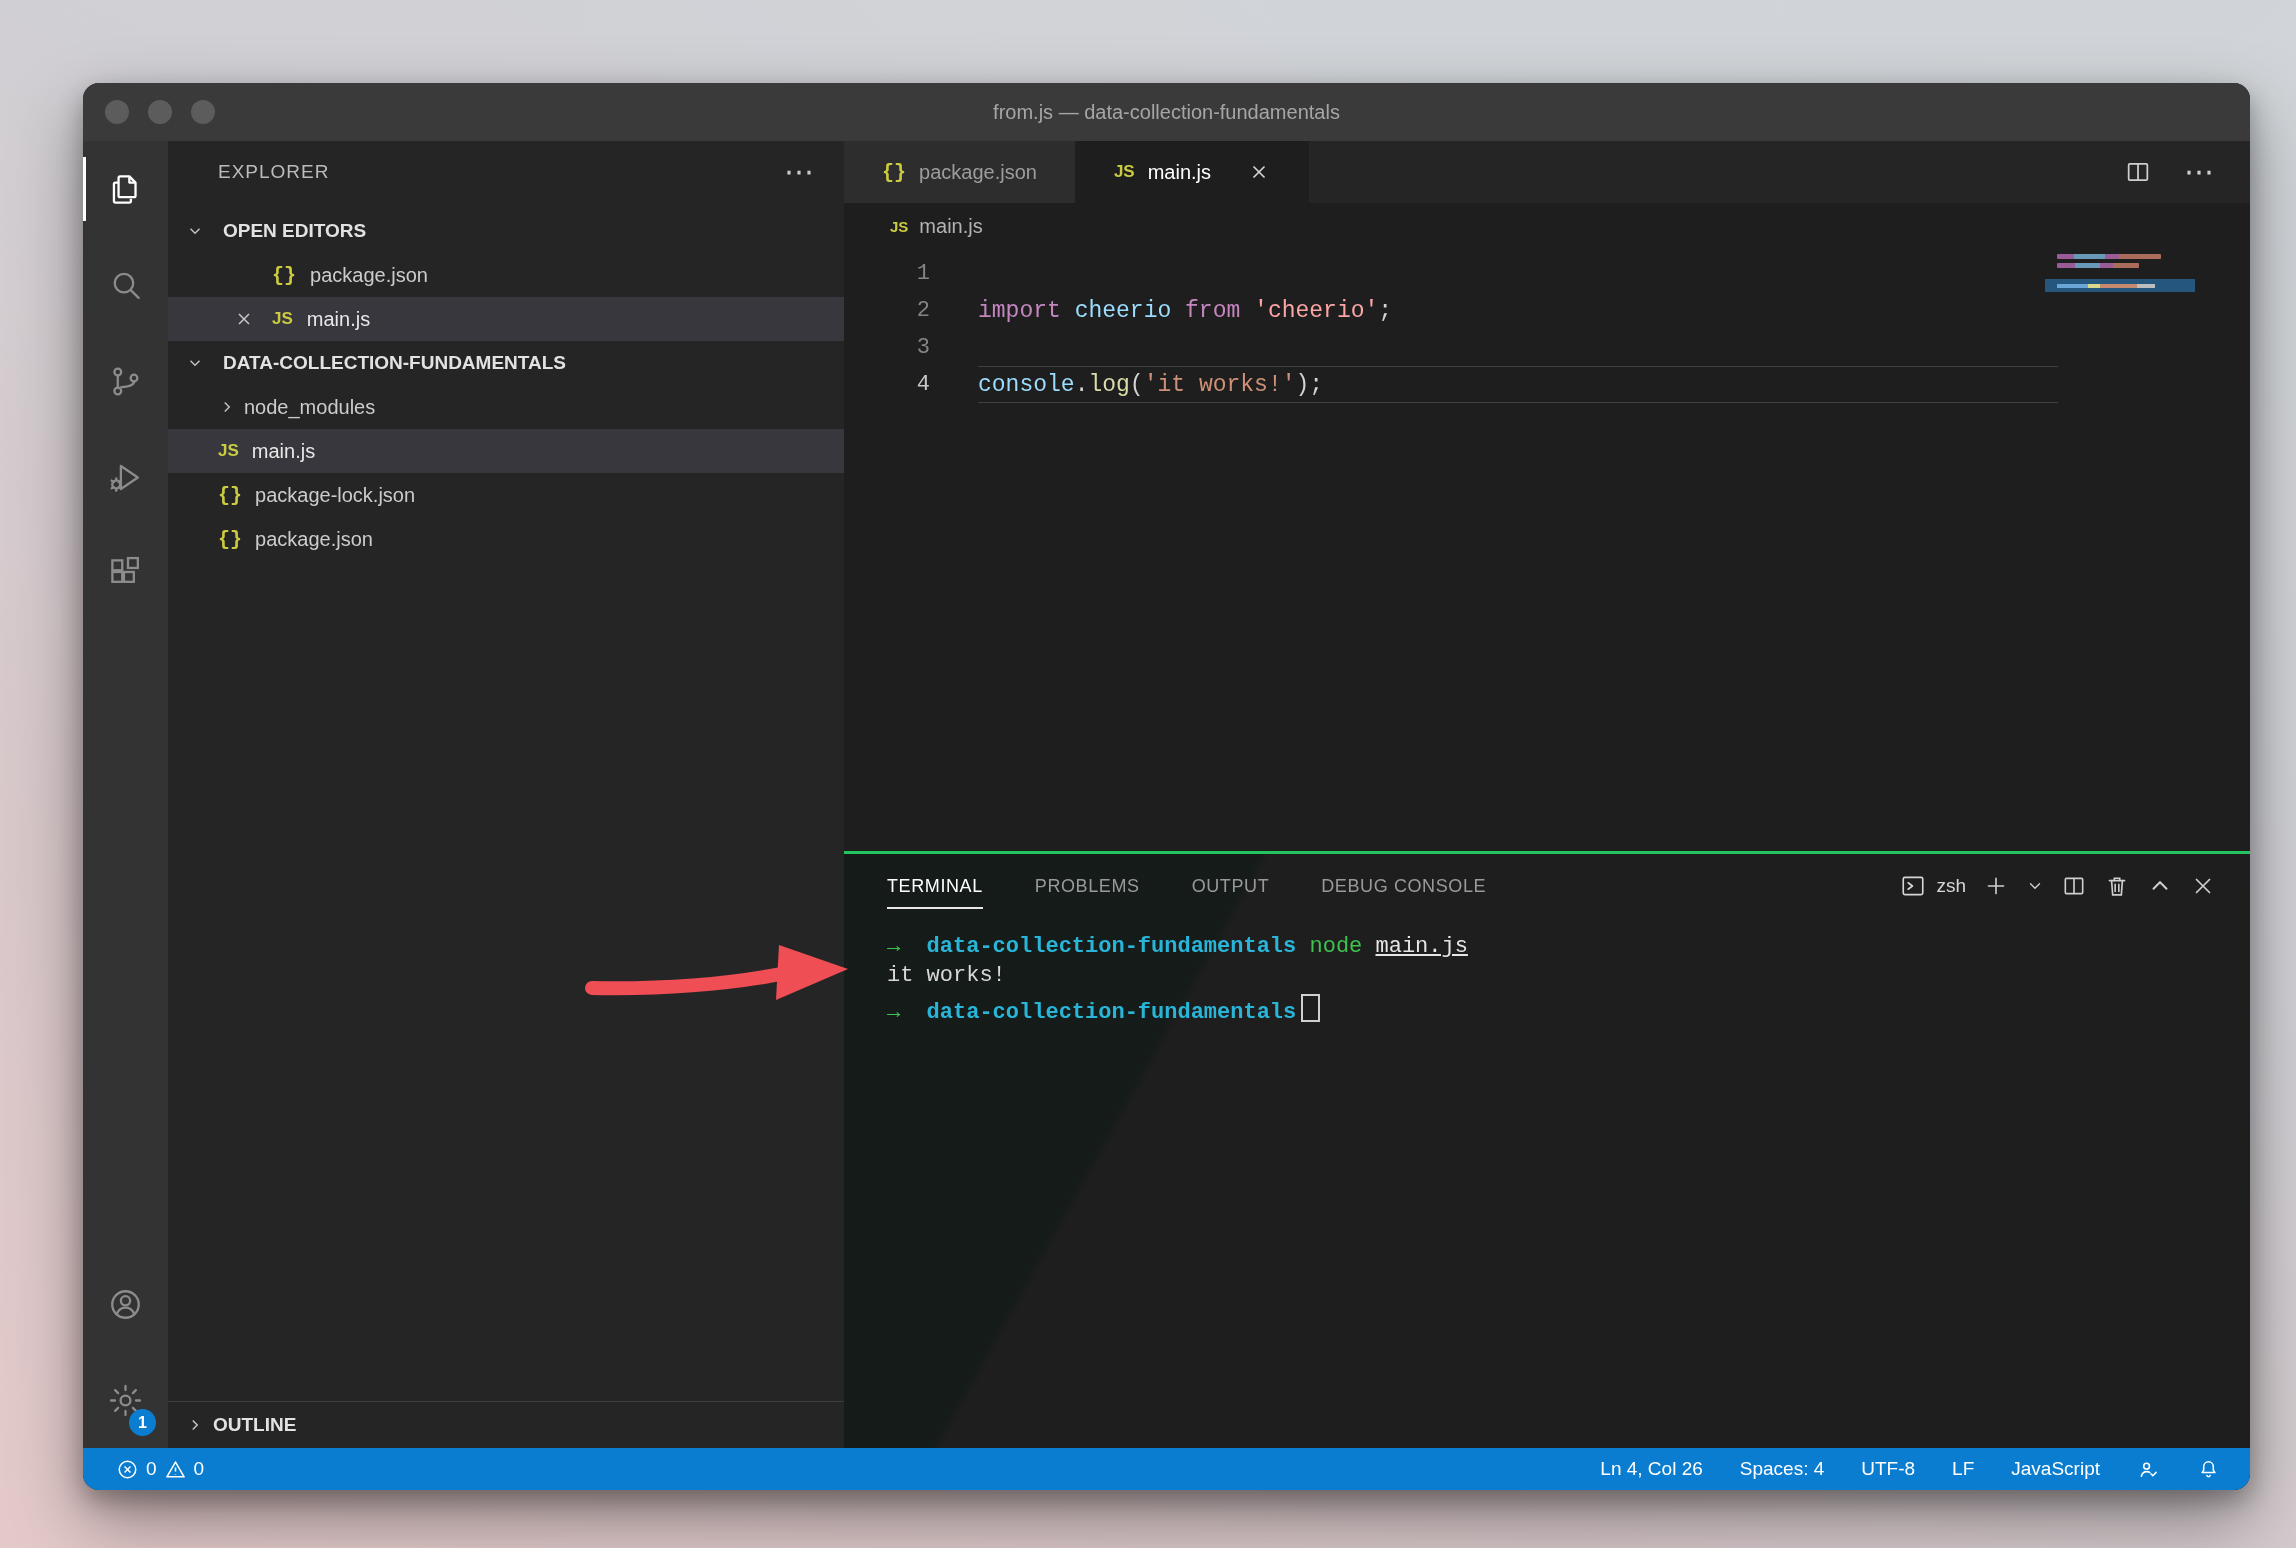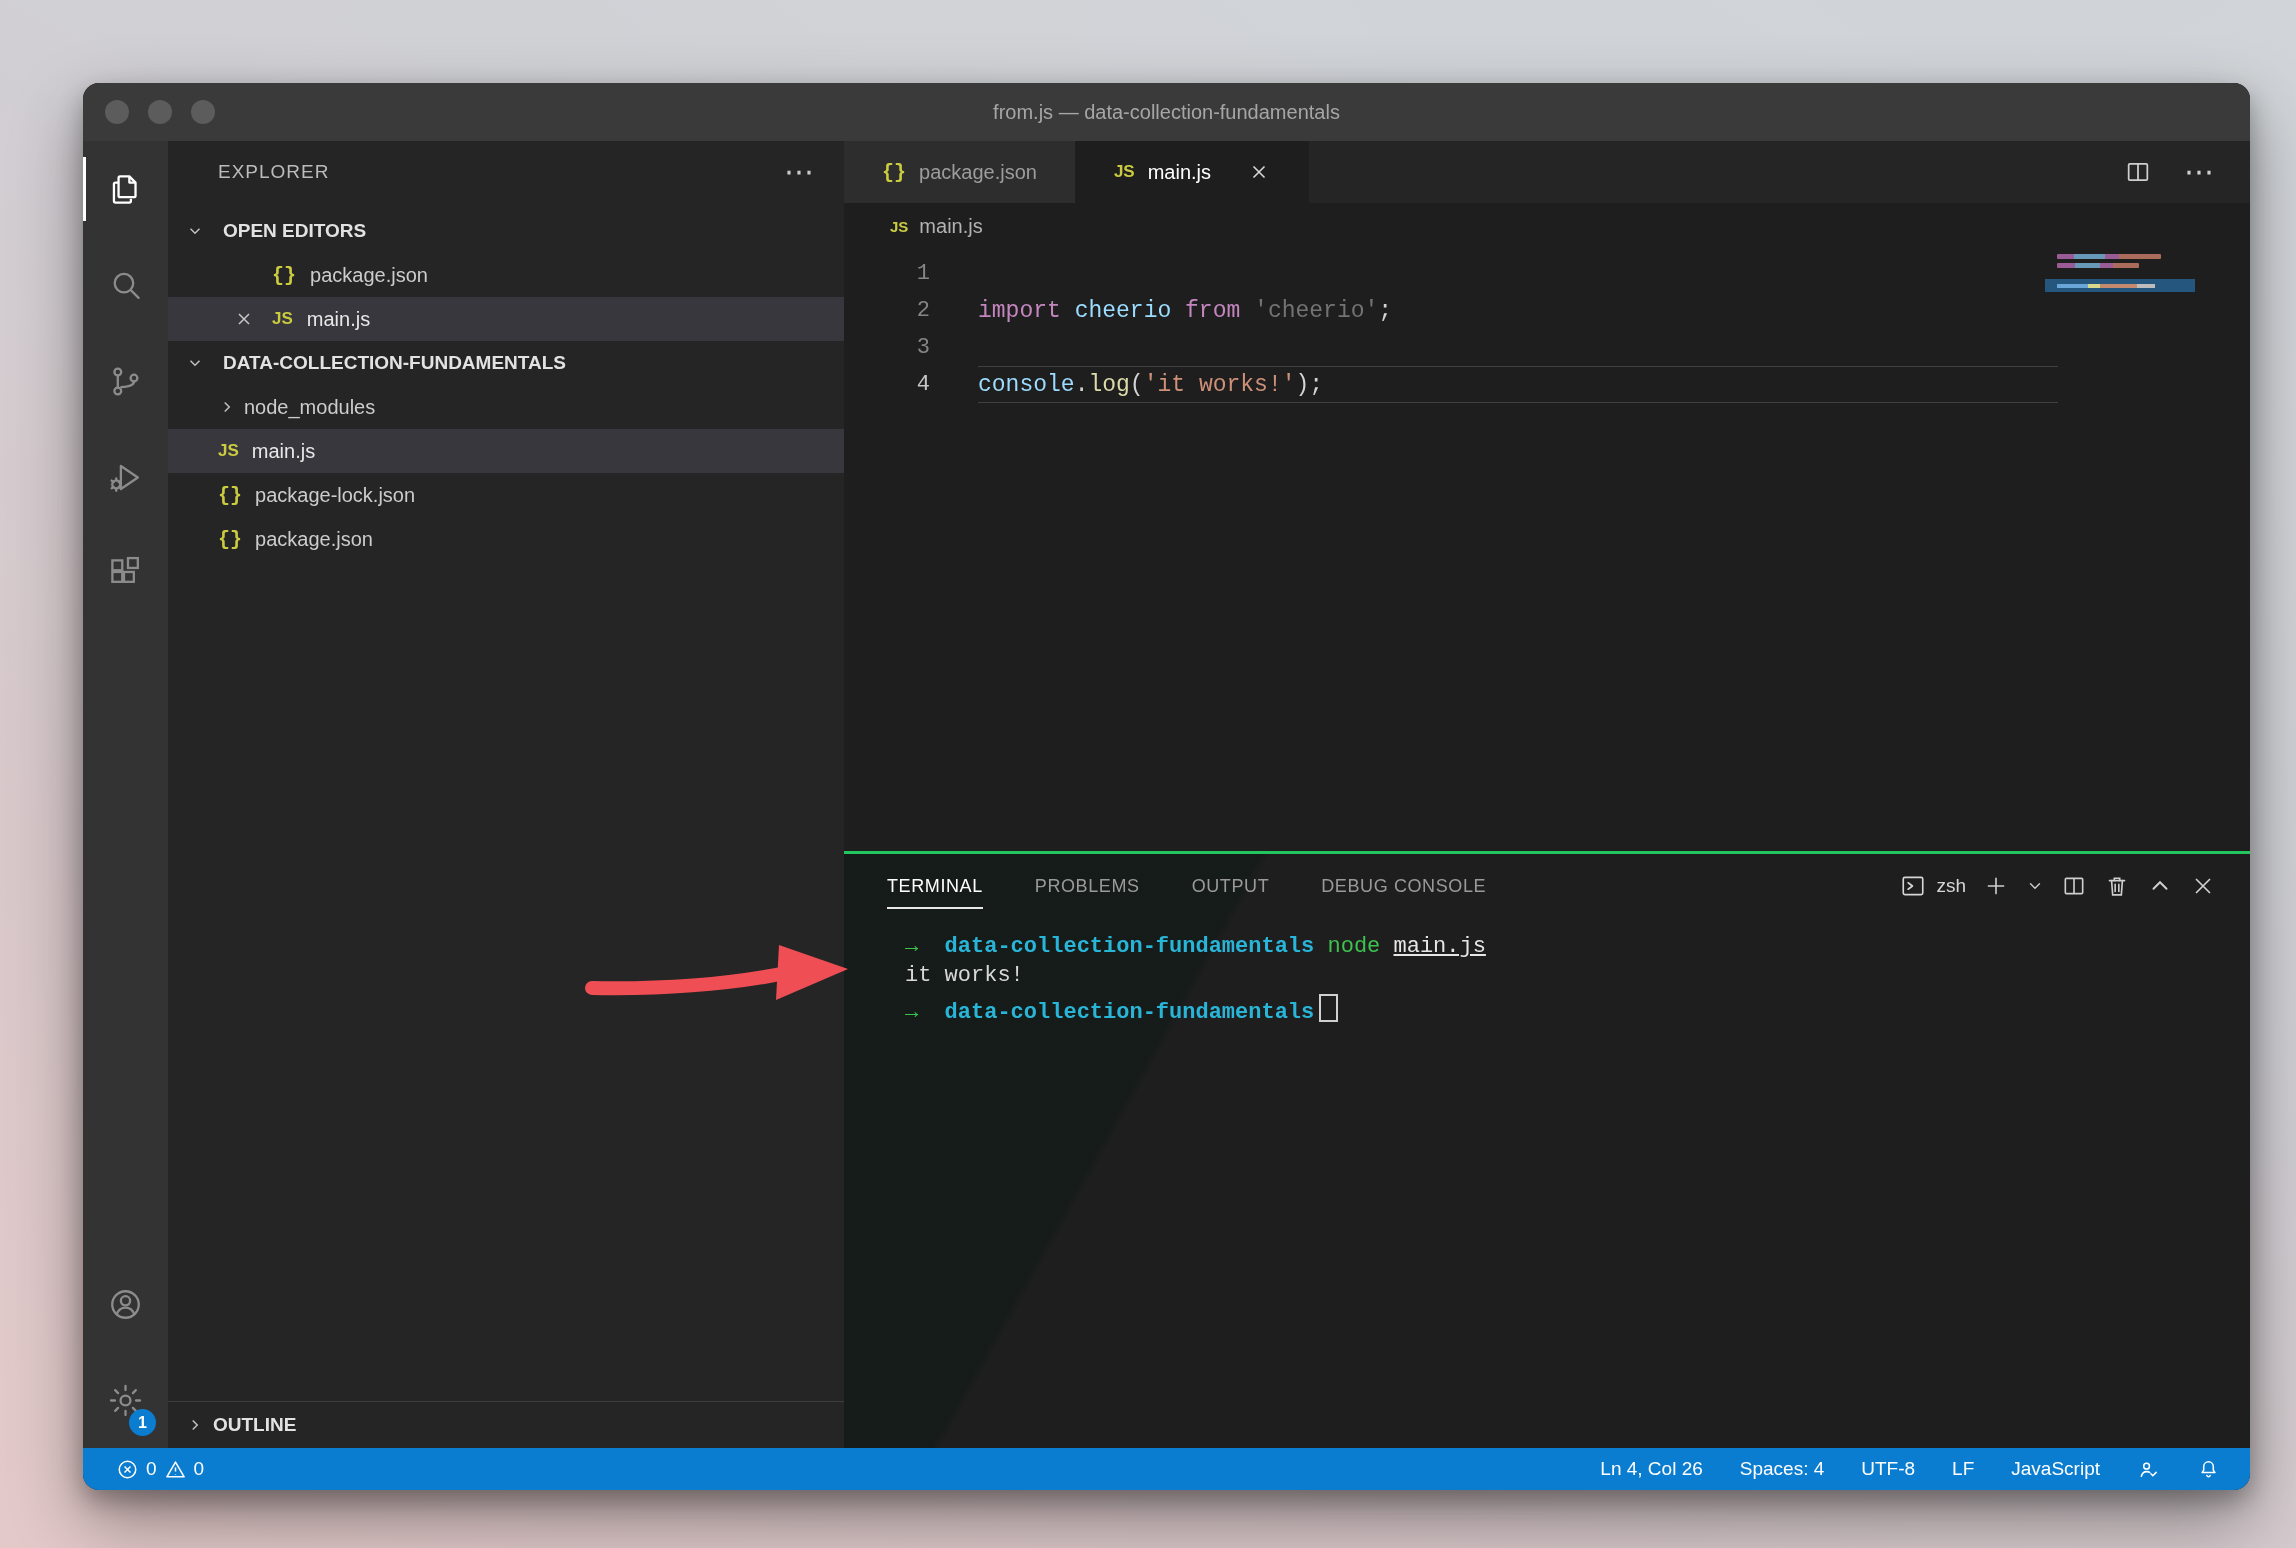--- a/index.html
+++ b/index.html
@@ -95,21 +95,21 @@
   .panel::before{content:"";position:absolute;inset:0;pointer-events:none;
     background:linear-gradient(119deg, rgba(10,24,18,.42) 0%, rgba(10,24,18,.42) 24%, rgba(10,24,18,0) 24.6%);}
   .panel-header{flex:0 0 64px;display:flex;align-items:center;padding:0 34px 0 43px;position:relative;z-index:1;}
   .p-tab{margin-right:52px;font-size:18px;letter-spacing:.6px;color:#9a9a9a;height:64px;display:flex;align-items:center;position:relative;}
   .p-tab.active{color:#ffffff;}
   .p-tab.active::after{content:"";position:absolute;left:0;right:0;bottom:9px;height:2px;background:#e7e7e7;}
   .p-toolbar{margin-left:auto;display:flex;align-items:center;gap:17px;color:#cfcfcf;}
   .p-toolbar svg{width:26px;height:26px;}
   .shell-chip{display:flex;align-items:center;gap:10px;font-size:19px;color:#d6d6d6;}
   .terminal{position:relative;z-index:1;padding:14px 0 0 43px;font-family:"Liberation Mono",monospace;
-    font-size:22px;line-height:29px;color:#cccccc;margin-left:18px;}
+    font-size:22px;line-height:29px;color:#cccccc;}
   .t-line{height:29px;}
   .t-cursor{display:inline-block;width:15px;height:24px;border:2px solid #d0d0d0;margin-left:5px;transform:translateY(4px);}
 
   
   .statusbar{flex:0 0 42px;background:#0b7dd1;color:#ffffff;display:flex;align-items:center;
     padding:0 30px 0 33px;font-size:19px;}
   .sb-left{display:flex;align-items:center;gap:9px;}
   .sb-left svg, .sb-right svg{width:23px;height:23px;}
   .sb-group{display:flex;align-items:center;gap:7px;}
   .sb-right{margin-left:auto;display:flex;align-items:center;gap:37px;}
@@ -274,21 +274,21 @@
           <span class="js-icon">JS</span>
           <span>main.js</span>
         </div>
 
         <div class="code-area">
           <div class="c-line">
             <span class="c-num">1</span>
           </div>
           <div class="c-line">
             <span class="c-num">2</span>
-              <span class="c-code"><span style="color: rgb(197, 134, 192);">import</span><span style="color: rgb(156, 220, 254);"> cheerio</span><span style="color: rgb(197, 134, 192);"> from</span><span style="color: rgb(212, 212, 212);"> </span><span style="color: #737373;">'cheerio'</span><span style="color: rgb(212, 212, 212);">;</span></span>
+              <span class="c-code"><span style="color: rgb(197, 134, 192);">import</span><span style="color: rgb(156, 220, 254);"> cheerio</span><span style="color: rgb(197, 134, 192);"> from</span><span style="color: rgb(212, 212, 212);"> </span><span style="color: #fca5a5;">'cheerio'</span><span style="color: rgb(212, 212, 212);">;</span></span>
           </div>
           <div class="c-line">
             <span class="c-num">3</span>
               <span class="c-code"></span>
           </div>
           <div class="c-line current">
             <span class="c-num">4</span>
               <span class="c-code"><span style="color: rgb(156, 220, 254);">console</span><span style="color: rgb(212, 212, 212);">.</span><span style="color: rgb(220, 220, 170);">log</span><span style="color: rgb(212, 212, 212);">(</span><span style="color: rgb(206, 145, 120);">'it works!'</span><span style="color: rgb(212, 212, 212);">);</span></span>
           </div>
 

